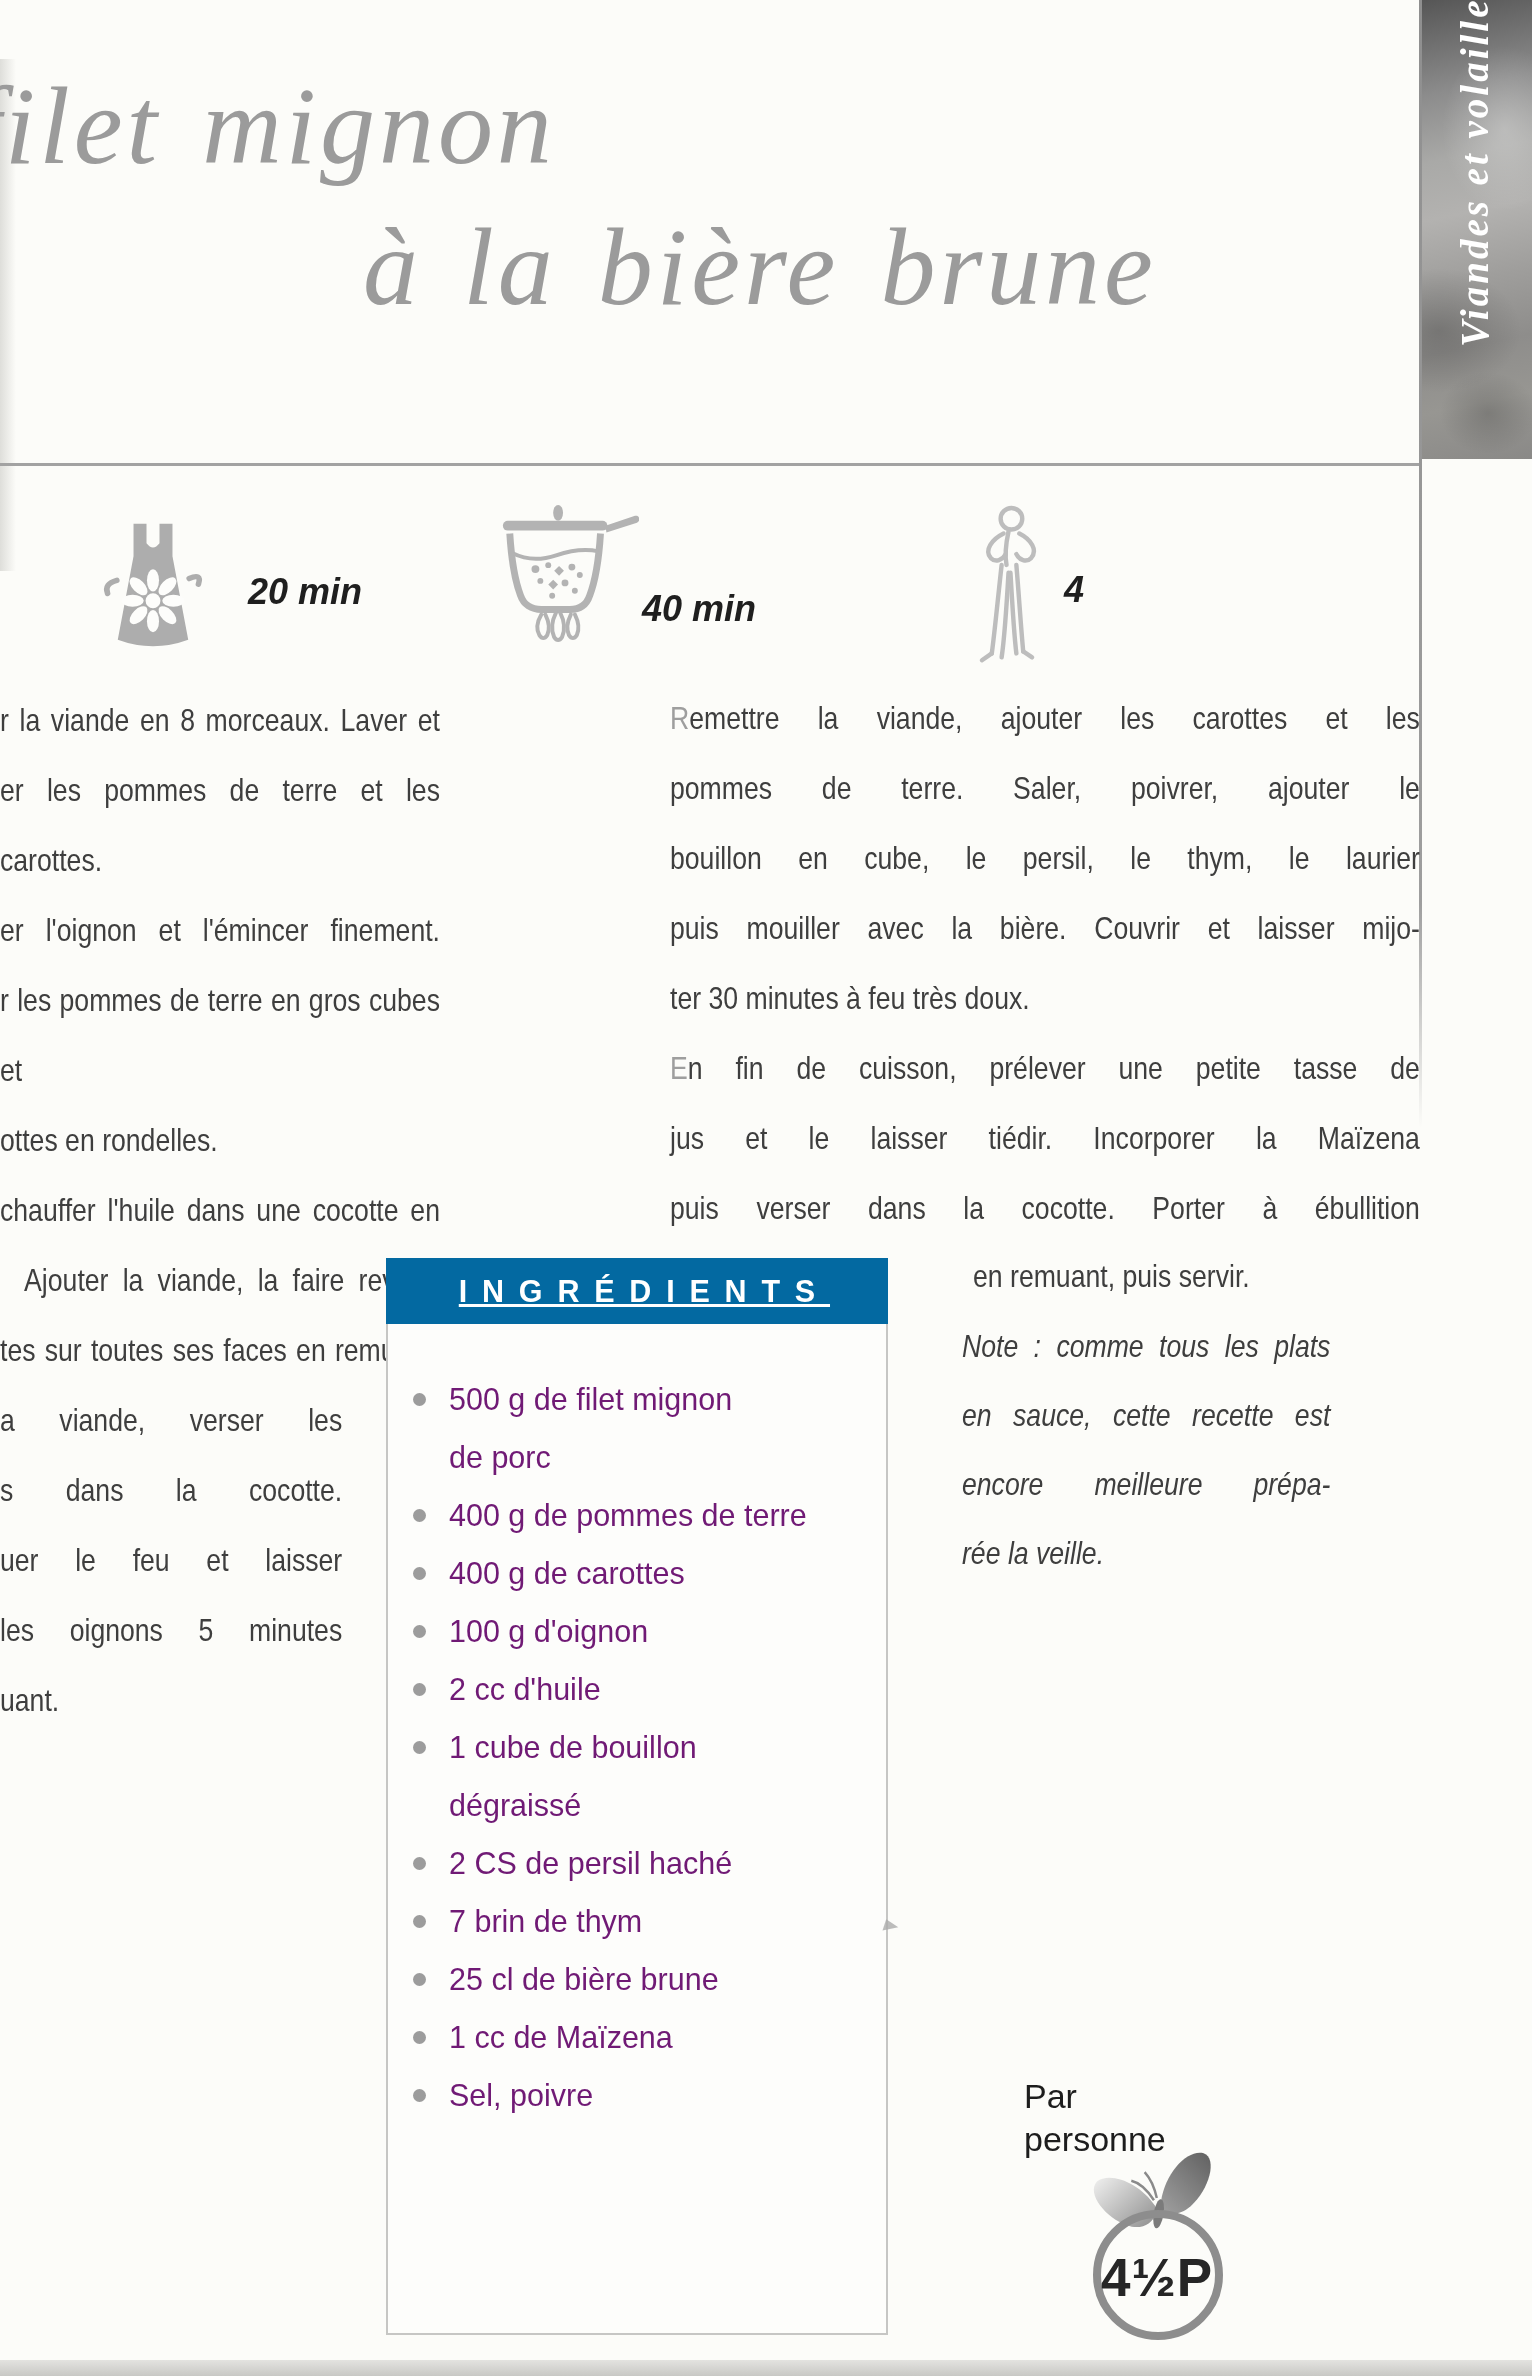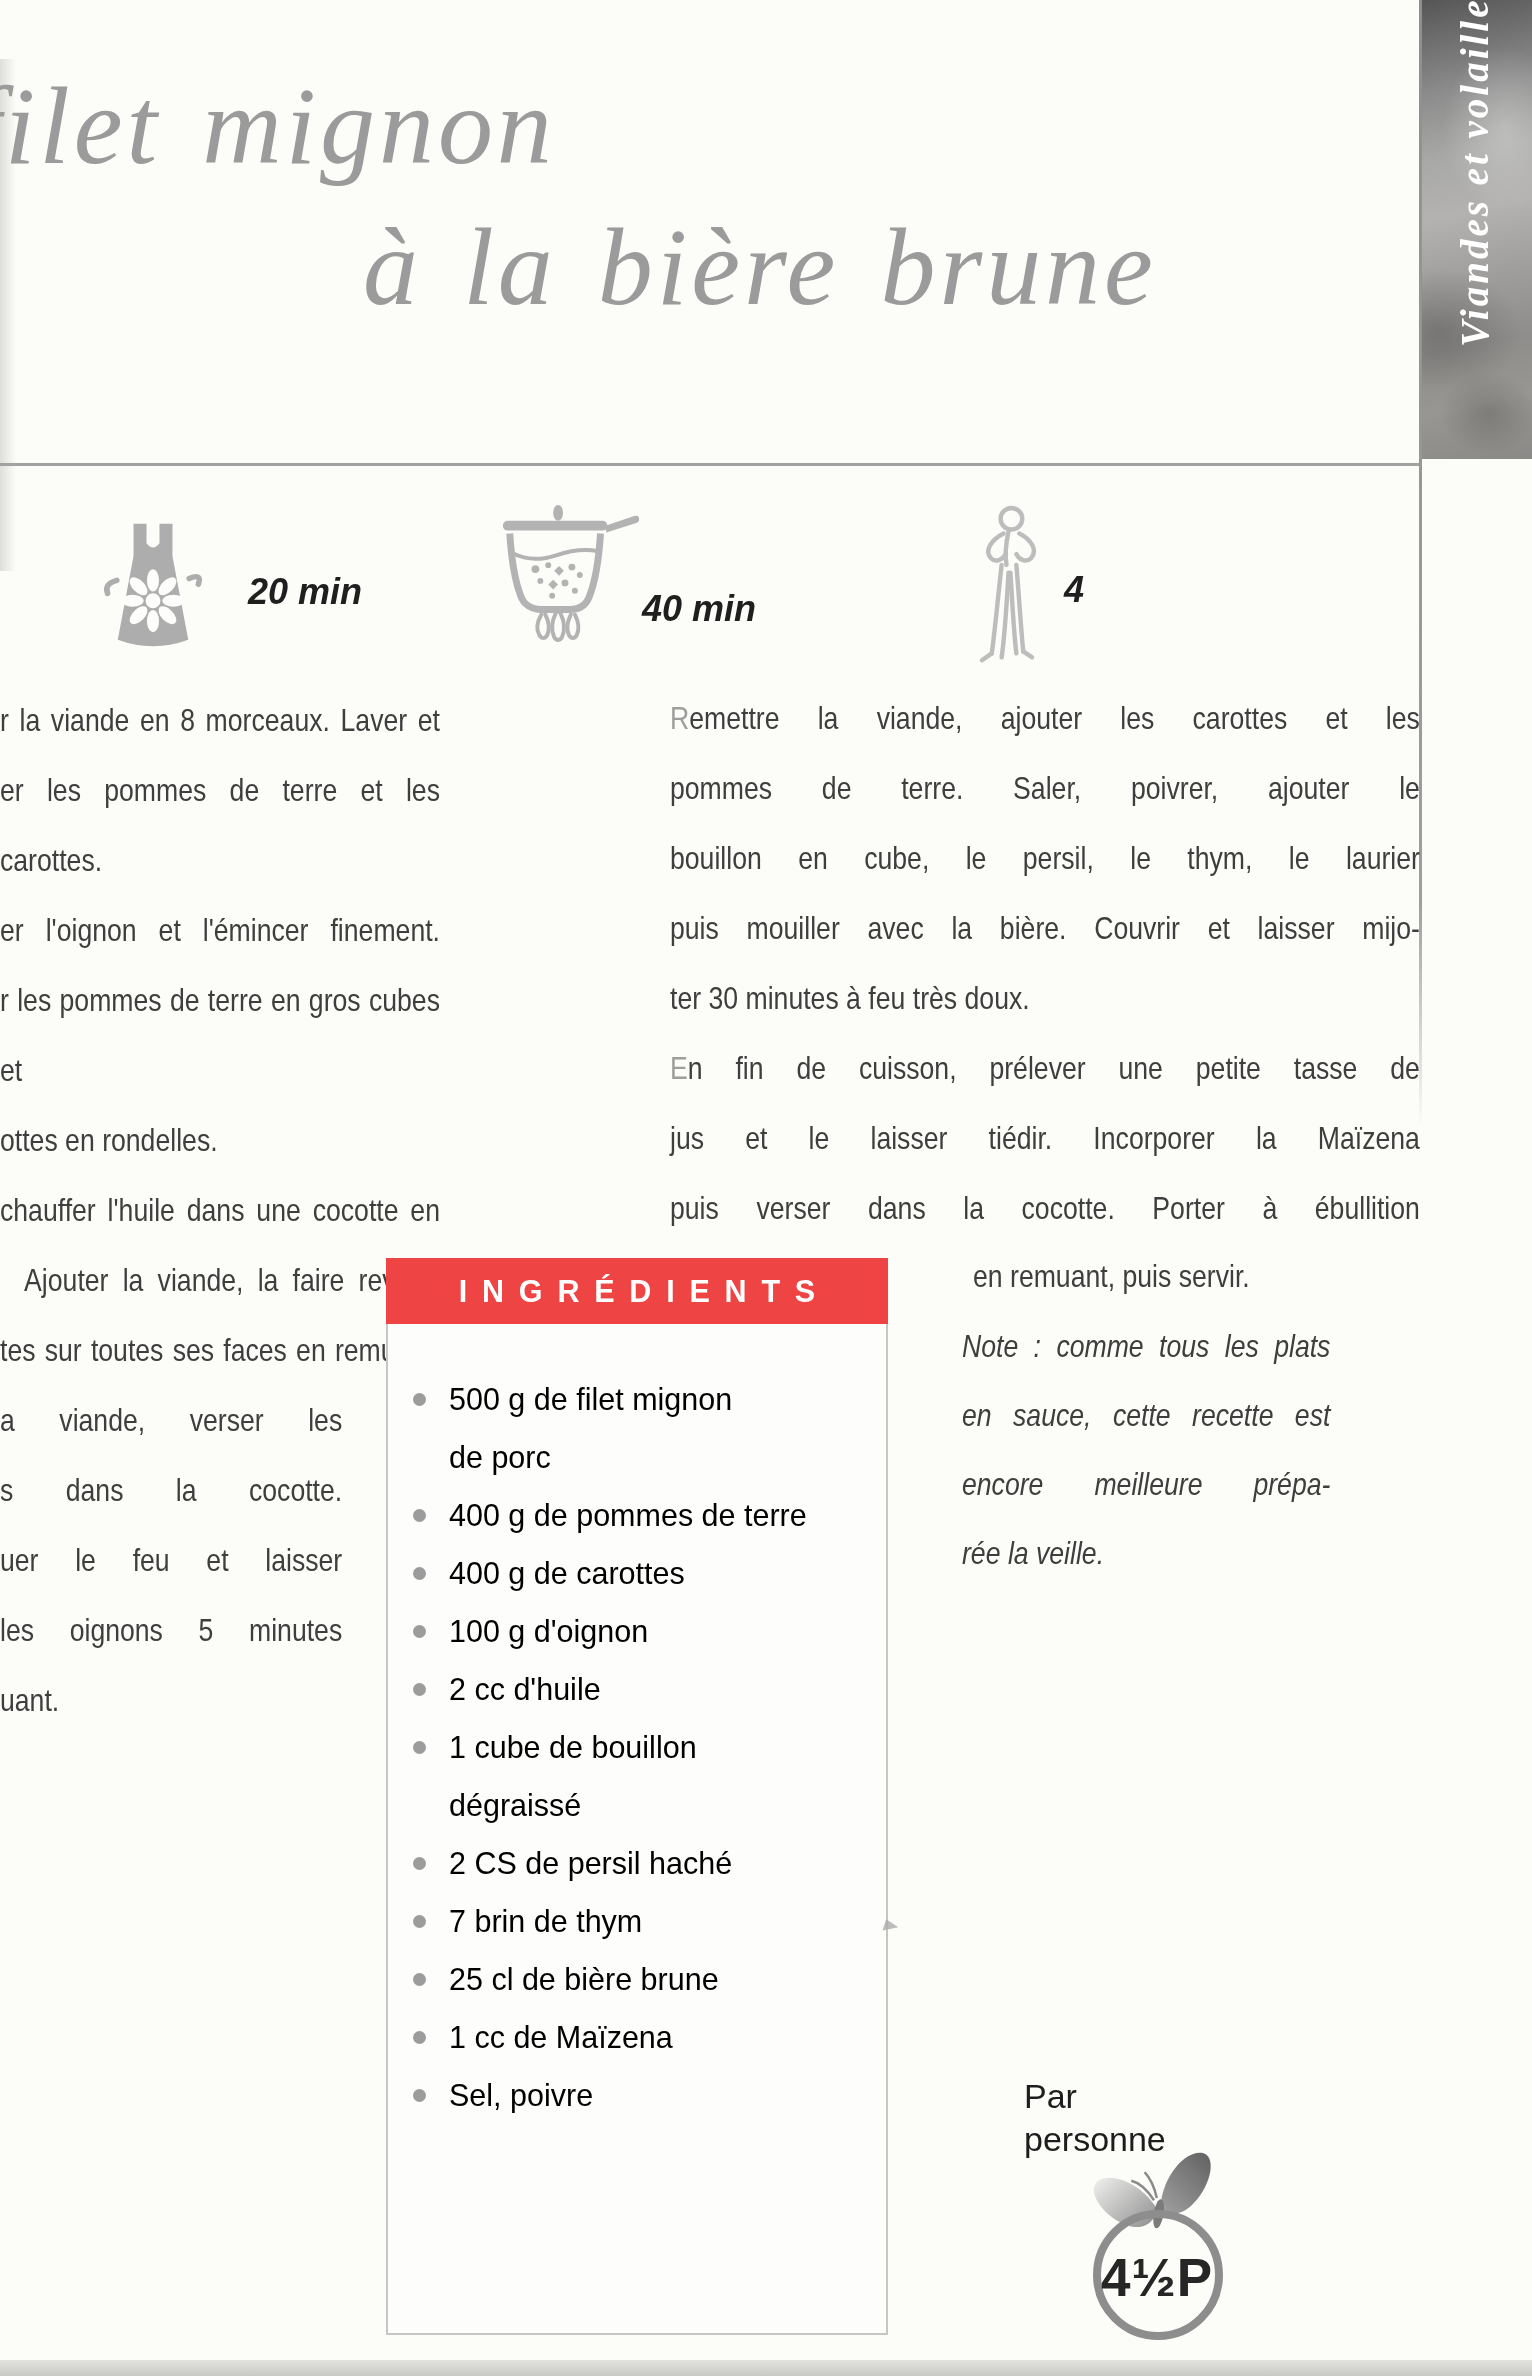--- a/index.html
+++ b/index.html
@@ -54,26 +54,26 @@
   .line.j{text-align:justify;text-align-last:justify;}
   .line.n{width:392px;}
   .line.indent{padding-left:27.6px;}
   .ini{color:#9e9e9e;}
   .closing-line{position:absolute;left:973px;top:1241px;font-size:30.5px;line-height:70px;
     transform:scaleX(.873);transform-origin:0 0;white-space:nowrap;}
   .note{position:absolute;left:962px;top:1312px;width:422px;font-size:30.5px;line-height:69px;
     font-style:italic;transform:scaleX(.873);transform-origin:0 0;}
   
   .ing-box{position:absolute;left:386px;top:1258px;width:502px;height:1077px;box-sizing:border-box;}
-  .ing-header{height:66px;background:#ef4444;display:flex;align-items:center;justify-content:center;
-    color:#ffffff;font-weight:bold;font-size:30.5px;letter-spacing:14.8px;padding-left:14.8px;box-sizing:border-box;}
+  .ing-header{height:66px;background:#0369a1;display:flex;align-items:center;justify-content:center;
+    color:#ffffff;font-weight:bold;font-size:30.5px;letter-spacing:14.8px;padding-left:14.8px;box-sizing:border-box;text-decoration:underline;}
   .ing-body{position:absolute;left:0;top:66px;right:0;bottom:0;background:#fdfdfb;
     border-left:2px solid #c6c6c4;border-right:2px solid #c6c6c4;border-bottom:2px solid #c6c6c4;
     padding-top:46px;box-sizing:border-box;}
-  .ing-item{position:relative;padding-left:61px;font-size:30.5px;line-height:58px;color:#000000;}
+  .ing-item{position:relative;padding-left:61px;font-size:30.5px;line-height:58px;color:#701a75;}
   .ing-item .txt{white-space:pre-line;}
   .ing-bullet{position:absolute;left:24.6px;top:22.7px;width:13.8px;height:13.8px;border-radius:50%;
     background:#9c9c9c;}
   .smudge{position:absolute;left:884px;top:1921px;width:0;height:0;
     border-left:14.8px solid #ababab;border-top:4.9px solid transparent;
     border-bottom:8.9px solid transparent;transform:rotate(18deg);opacity:.8;}
   
   .pp-label{position:absolute;left:1024px;top:2075px;width:229px;text-align:left;
     font-size:34px;line-height:43px;color:#1d1d1d;}
   .pp-circle{position:absolute;left:1093px;top:2210px;width:130px;height:130px;

